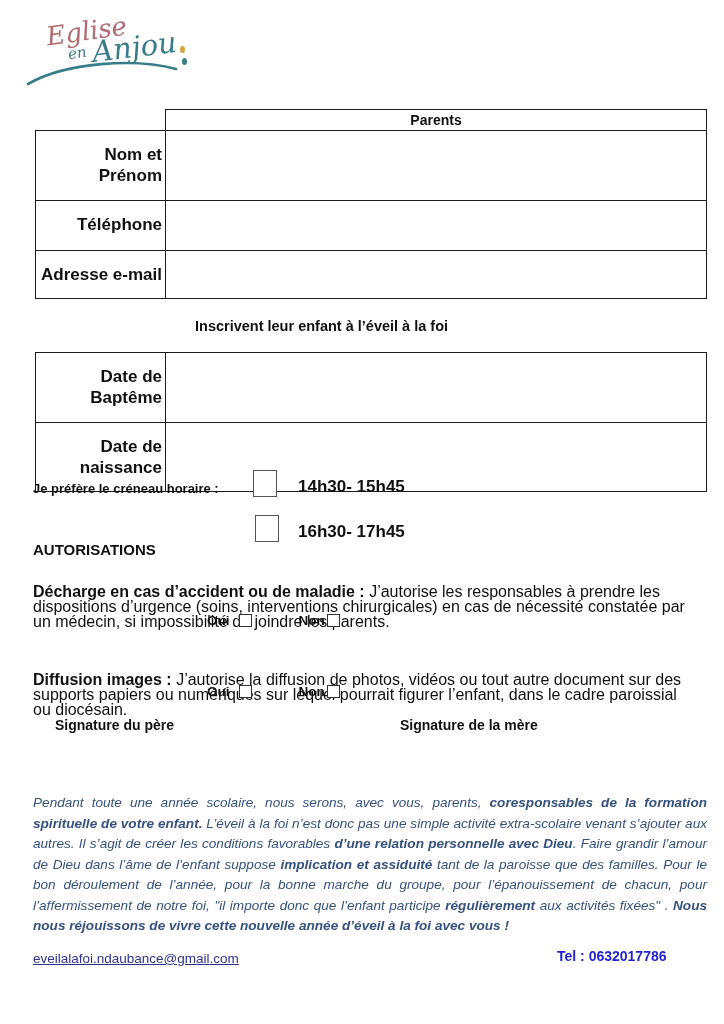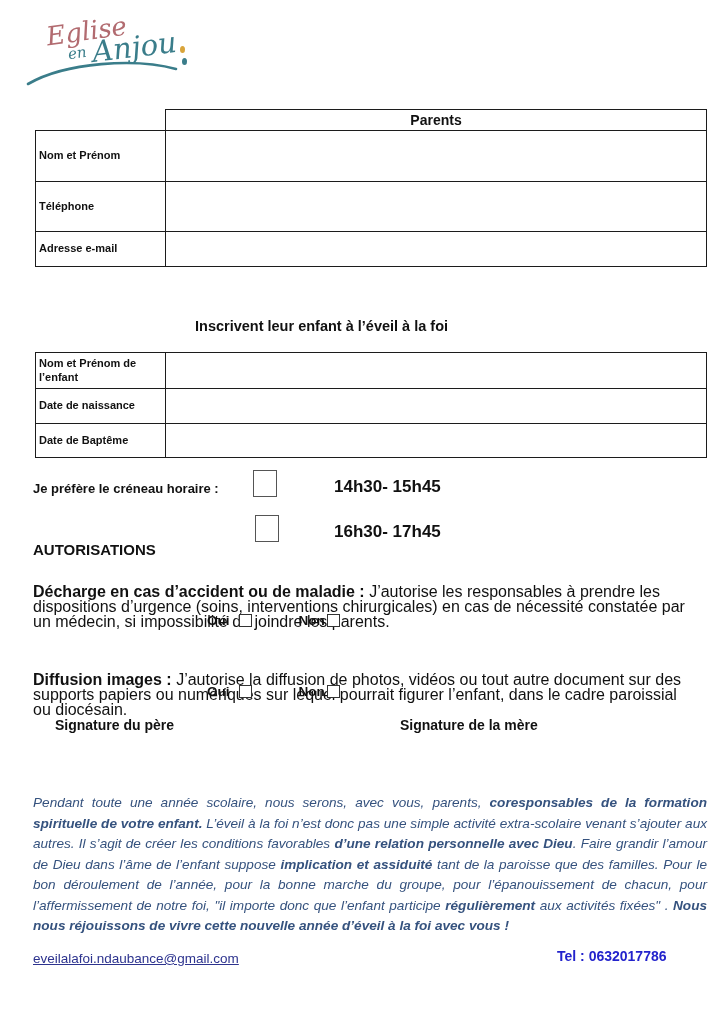--- a/index.html
+++ b/index.html
@@ -35,39 +35,39 @@
   }
   .title-block{position:absolute;left:373px;top:33px;width:300px;}
   .title-line1{font-size:14.5px;font-weight:bold;white-space:nowrap;}
   .title-suffix{font-family:"Liberation Serif",serif;font-size:15px;font-weight:bold;}
   .title-year{font-size:16.5px;font-weight:bold;margin-top:2px;margin-left:32px;}
   
   table.ftable{position:absolute;left:35px;border-collapse:collapse;table-layout:fixed;width:671px;}
   table.ftable td{border:1.6px solid var(--ink);vertical-align:middle;}
   td.blank-cell{border:none !important;}
   td.head-cell{font-weight:bold;font-size:14px;text-align:center;}
-  td.label-cell{font-weight:bold;font-size:11px;text-align:left;line-height:1.25;padding:1px 3px;}
+  td.label-cell{font-weight:bold;font-size:17px;text-align:right;line-height:1.25;padding:13px 3px;}
   td.value-cell{background:#fff;}
   #parents-table{top:109px;border-radius:20px;}
   #parents-table thead tr{height:21px;}
   #parents-table tbody tr:nth-child(1){height:51px;}
   #parents-table tbody tr:nth-child(2){height:50px;}
   #parents-table tbody tr:nth-child(3){height:35px;}
   #parents-table tbody tr:nth-child(4){height:32px;}
   #child-table{top:352px;}
   #child-table tbody tr:nth-child(1){height:36px;}
   #child-table tbody tr:nth-child(2){height:35px;}
   #child-table tbody tr:nth-child(3){height:34px;}
   
   .enroll-line{position:absolute;left:195px;top:318px;font-size:14.5px;font-weight:bold;}
   .slot-label{position:absolute;left:33px;top:481px;font-size:13px;font-weight:bold;}
   .slot-box{position:absolute;width:24px;height:27px;border:1.6px solid #555;background:#fff;}
   .slot-box.one{left:253px;top:470px;}
   .slot-box.two{left:255px;top:515px;}
-  .slot-time{position:absolute;font-size:17px;font-weight:bold;margin-left:36px;}
+  .slot-time{position:absolute;font-size:17px;font-weight:bold;}
   .slot-time.one{left:298px;top:477px;}
   .slot-time.two{left:298px;top:522px;}
   .autorisations{position:absolute;left:33px;top:541px;font-size:15px;font-weight:bold;}
   .para{position:absolute;left:33px;width:664px;font-size:16px;line-height:15px;margin-top:24px;}
   .para .lead{font-weight:bold;}
   .discharge{top:560px;}
   .diffusion{top:648px;}
   .yesno{position:absolute;left:207px;display:flex;align-items:center;font-size:13.5px;font-weight:bold;}
   .yesno.one{top:613px;}
   .yesno.two{top:684px;}
@@ -137,29 +137,25 @@
 
   <div class="enroll-line">Inscrivent leur enfant à l’éveil à la foi</div>
 
   <table class="ftable" id="child-table">
     <colgroup>
         <col style="width:130px">
         <col style="width:541px">
       </colgroup>
     <tbody>
         <tr>
-          <td class="label-cell">Nom et Prénom de l’enfant</td>
+          <td class="label-cell">Date de Baptême</td>
           <td class="value-cell"></td>
         </tr>
         <tr>
           <td class="label-cell">Date de naissance</td>
-          <td class="value-cell"></td>
-        </tr>
-        <tr>
-          <td class="label-cell">Date de Baptême</td>
           <td class="value-cell"></td>
         </tr>
       </tbody>
   </table>
 
   <div class="slot-label">Je préfère le créneau horaire :</div>
   <div class="slot-box one"></div>
   <div class="slot-time one">14h30- 15h45</div>
   <div class="slot-box two"></div>
   <div class="slot-time two">16h30- 17h45</div>

